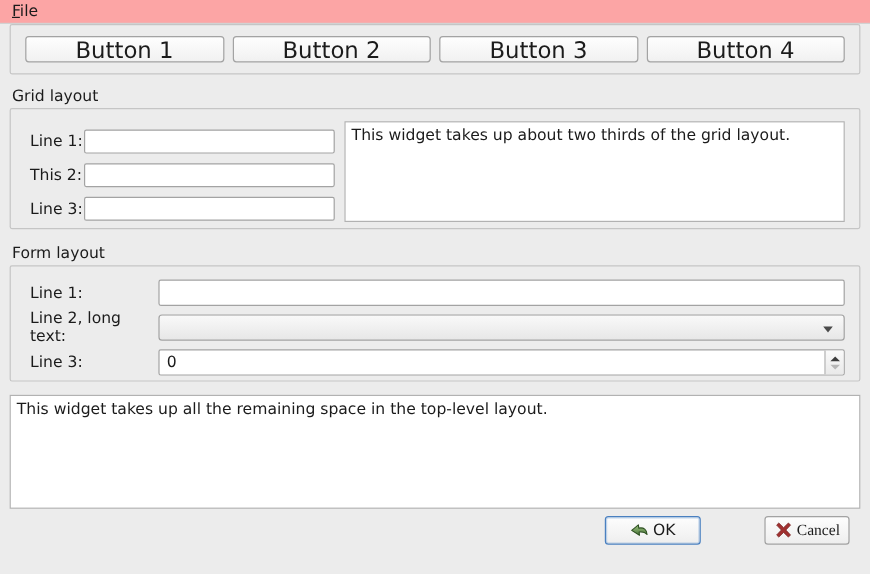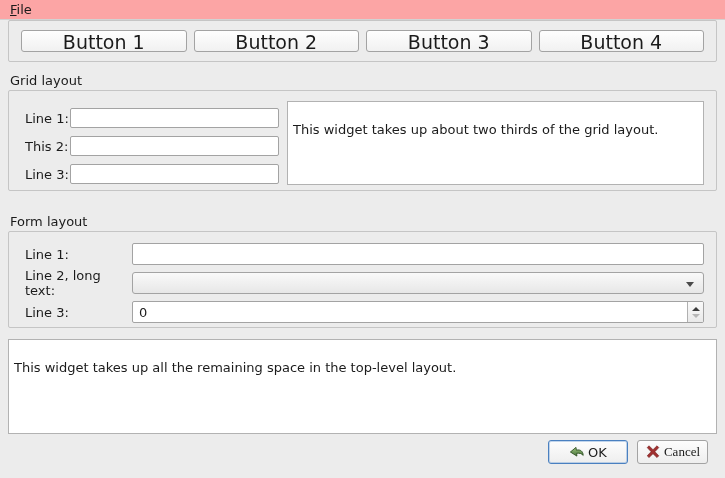--- a/index.html
+++ b/index.html
@@ -26,21 +26,21 @@
     margin-left: 1px;
     cursor: default;
   }
   .menu-item .mn { text-decoration: underline; }
 
   
   .content { padding: 0 8px; }
 
   .gb-title { margin: 9px 0 3px 2px; line-height: 15px; }
   .gb-title.t2 { margin-top: 11px; margin-bottom: 2px; }
-  .gb-title.t3 { margin-top: 23px; margin-bottom: 2px; }
+  .gb-title.t3 { margin-top: 13px; margin-bottom: 2px; }
 
   .gb-frame {
     border: 1px solid #c5c5c5;
     border-radius: 2px;
     background: #ececec;
   }
 
   
   .frame-h {
     height: 42px;
@@ -74,21 +74,21 @@
     border: 1px solid #a3a3a3;
     border-radius: 2px;
     background: #fff;
     font-family: inherit; font-size: 13px; color: #1b1b1b;
     padding: 0 5px;
     outline: none;
   }
   .textedit {
     background: #fff;
     border: 1px solid #b2b2b2;
-    padding: 19px 5px;
+    padding: 3px 5px;
     line-height: 17px;
     overflow: hidden;
     cursor: text;
   }
   .grid-textedit { flex: 1; margin-left: 8px; height: 84px; }
 
   
   .frame-f { height: 97px; padding: 11px 12px 4px 12px; }
   .form-row { display: flex; align-items: center; height: 22px; margin-bottom: 7px; }
   .form-row:last-child { margin-bottom: 0; }
@@ -150,20 +150,21 @@
     gap: 9px; padding-right: 9px;
   }
   .dlg-btn {
     height: 24px;
     border: 1px solid #a3a3a3; border-radius: 3px;
     background: linear-gradient(#fdfdfd, #eeeeee);
     display: flex; align-items: center; justify-content: center;
     gap: 3px;
     font-family: inherit; font-size: 13px; color: #1b1b1b;
     cursor: default;
+    margin-left: 44px;
   }
   .dlg-ok { width: 80px; border: 1px solid #4a80c0; box-shadow: inset 0 0 0 1px rgba(120,165,215,.45); }
   .dlg-cancel { width: 71px; font-family: Liberation Serif, serif; }
   .btn-icon { width: 16px; height: 16px; flex: 0 0 16px; }
 </style>
 </head>
 <body>
 
 <div class="menubar">
   <div class="menu-item">

